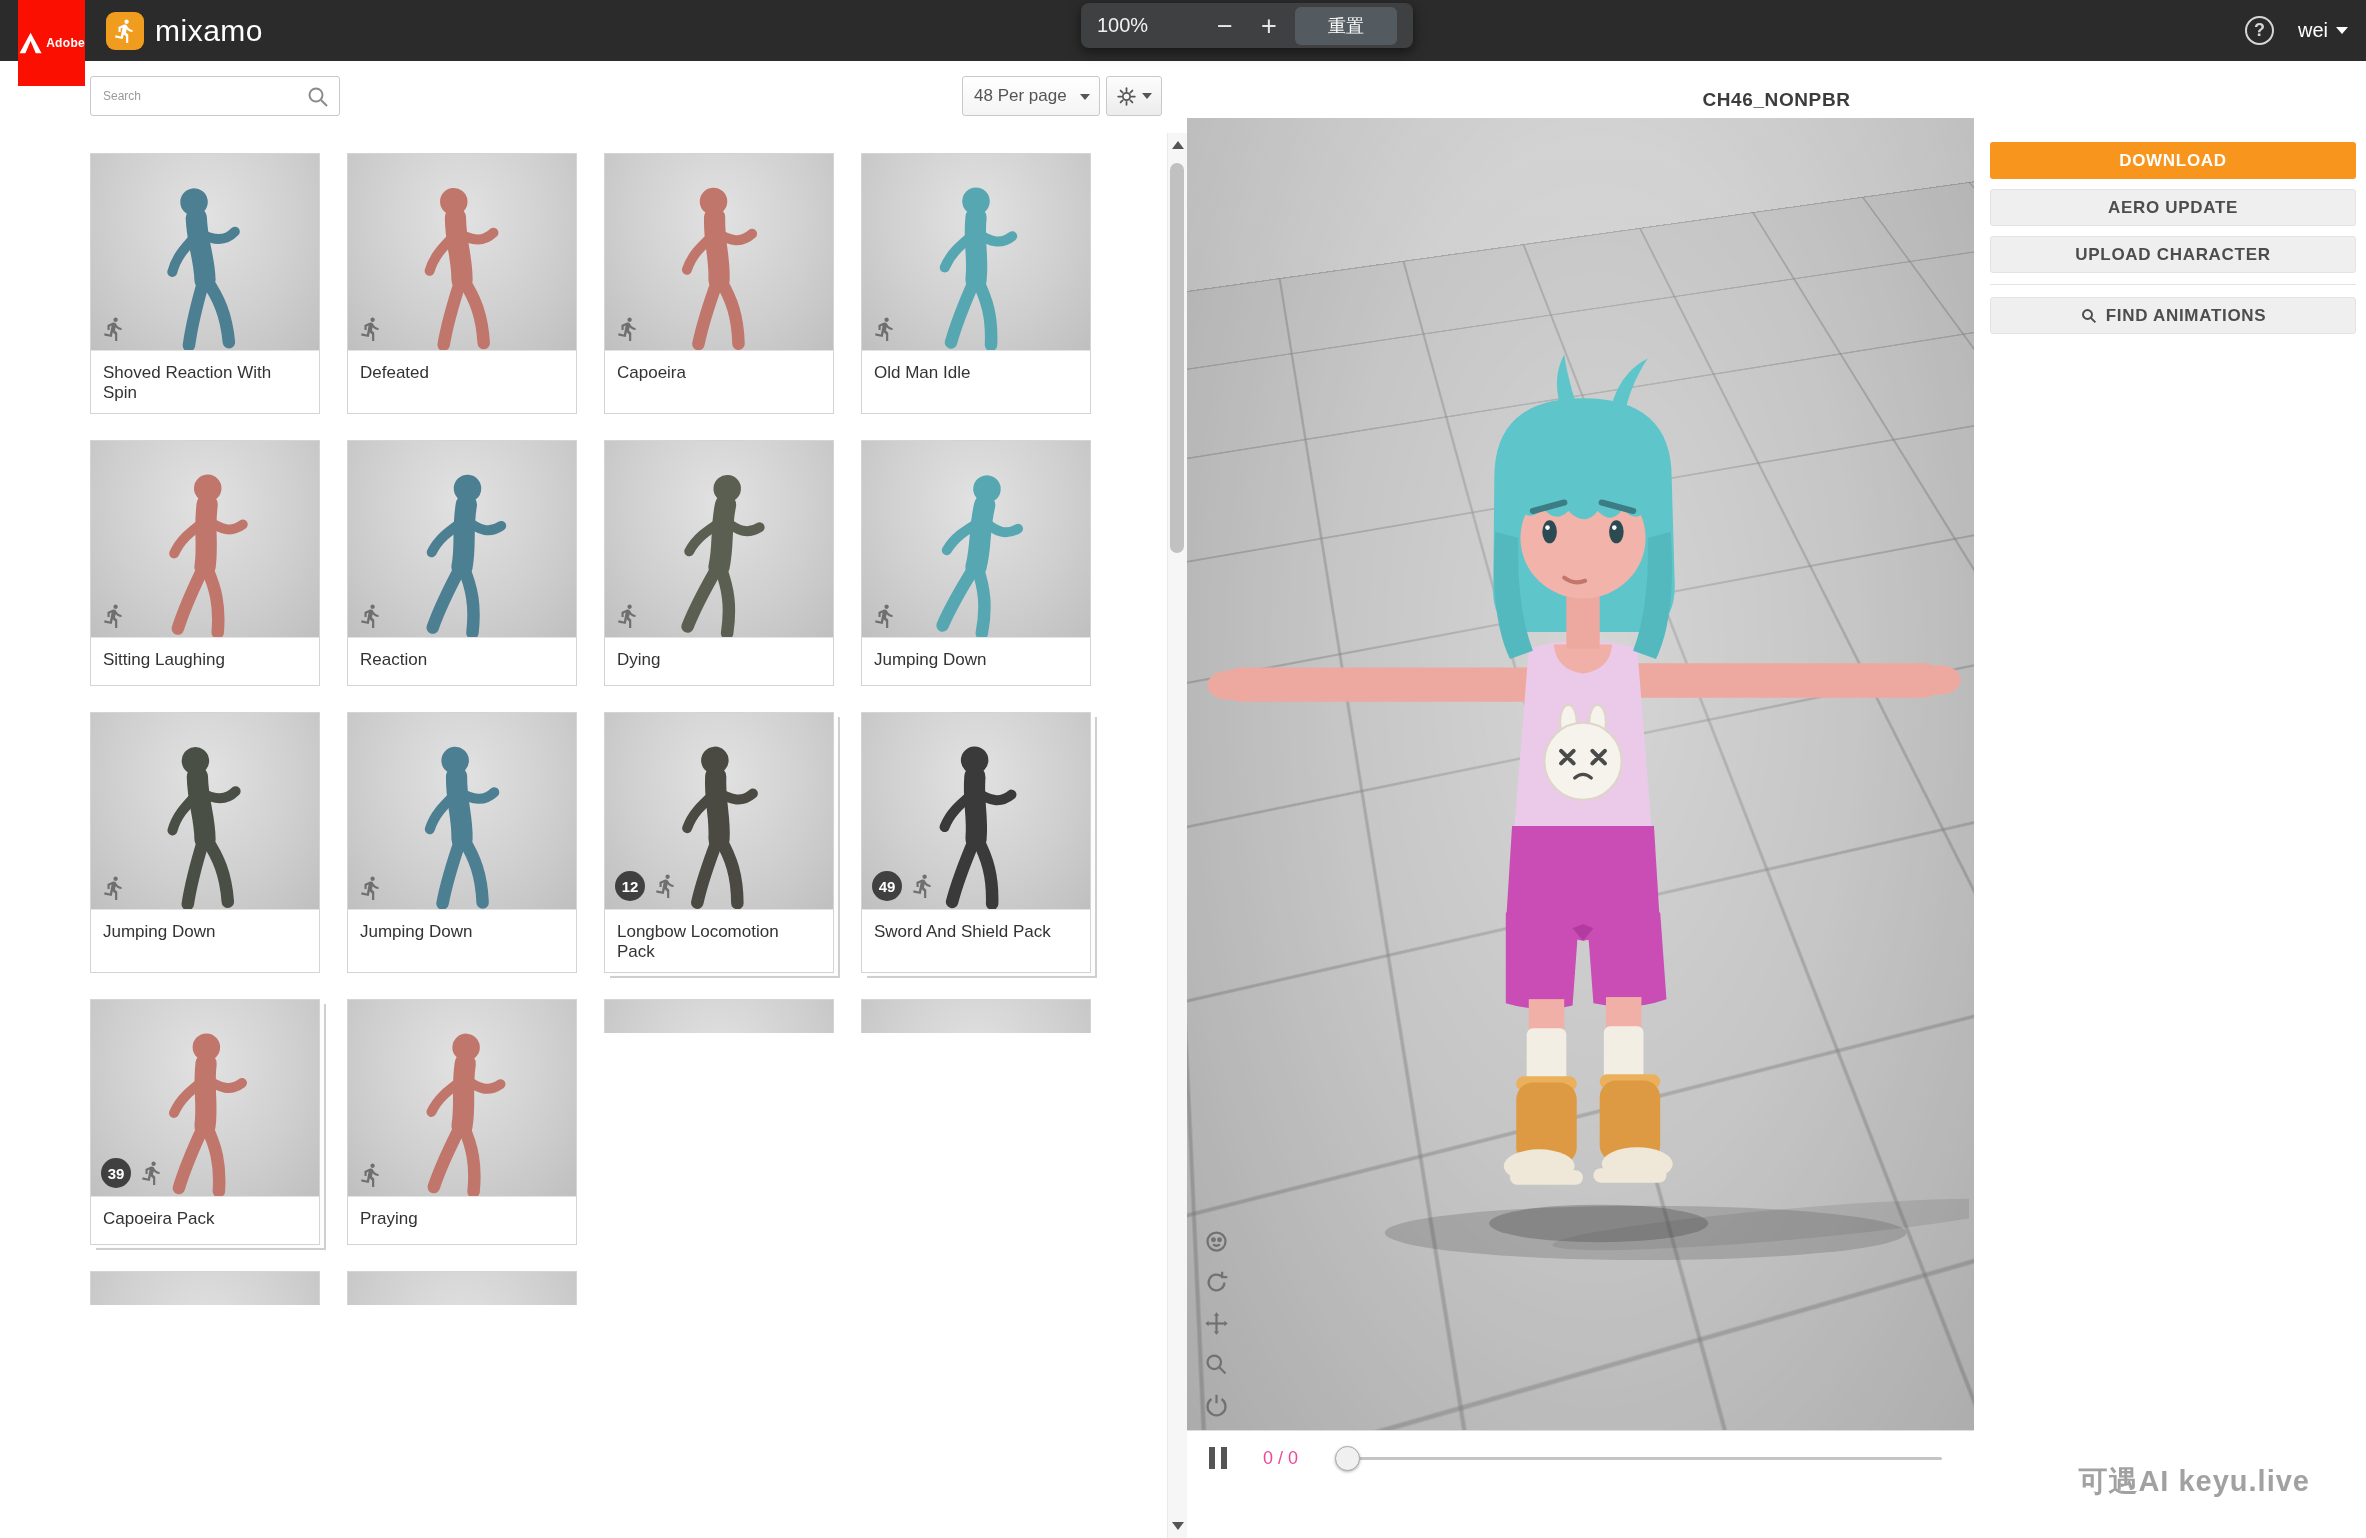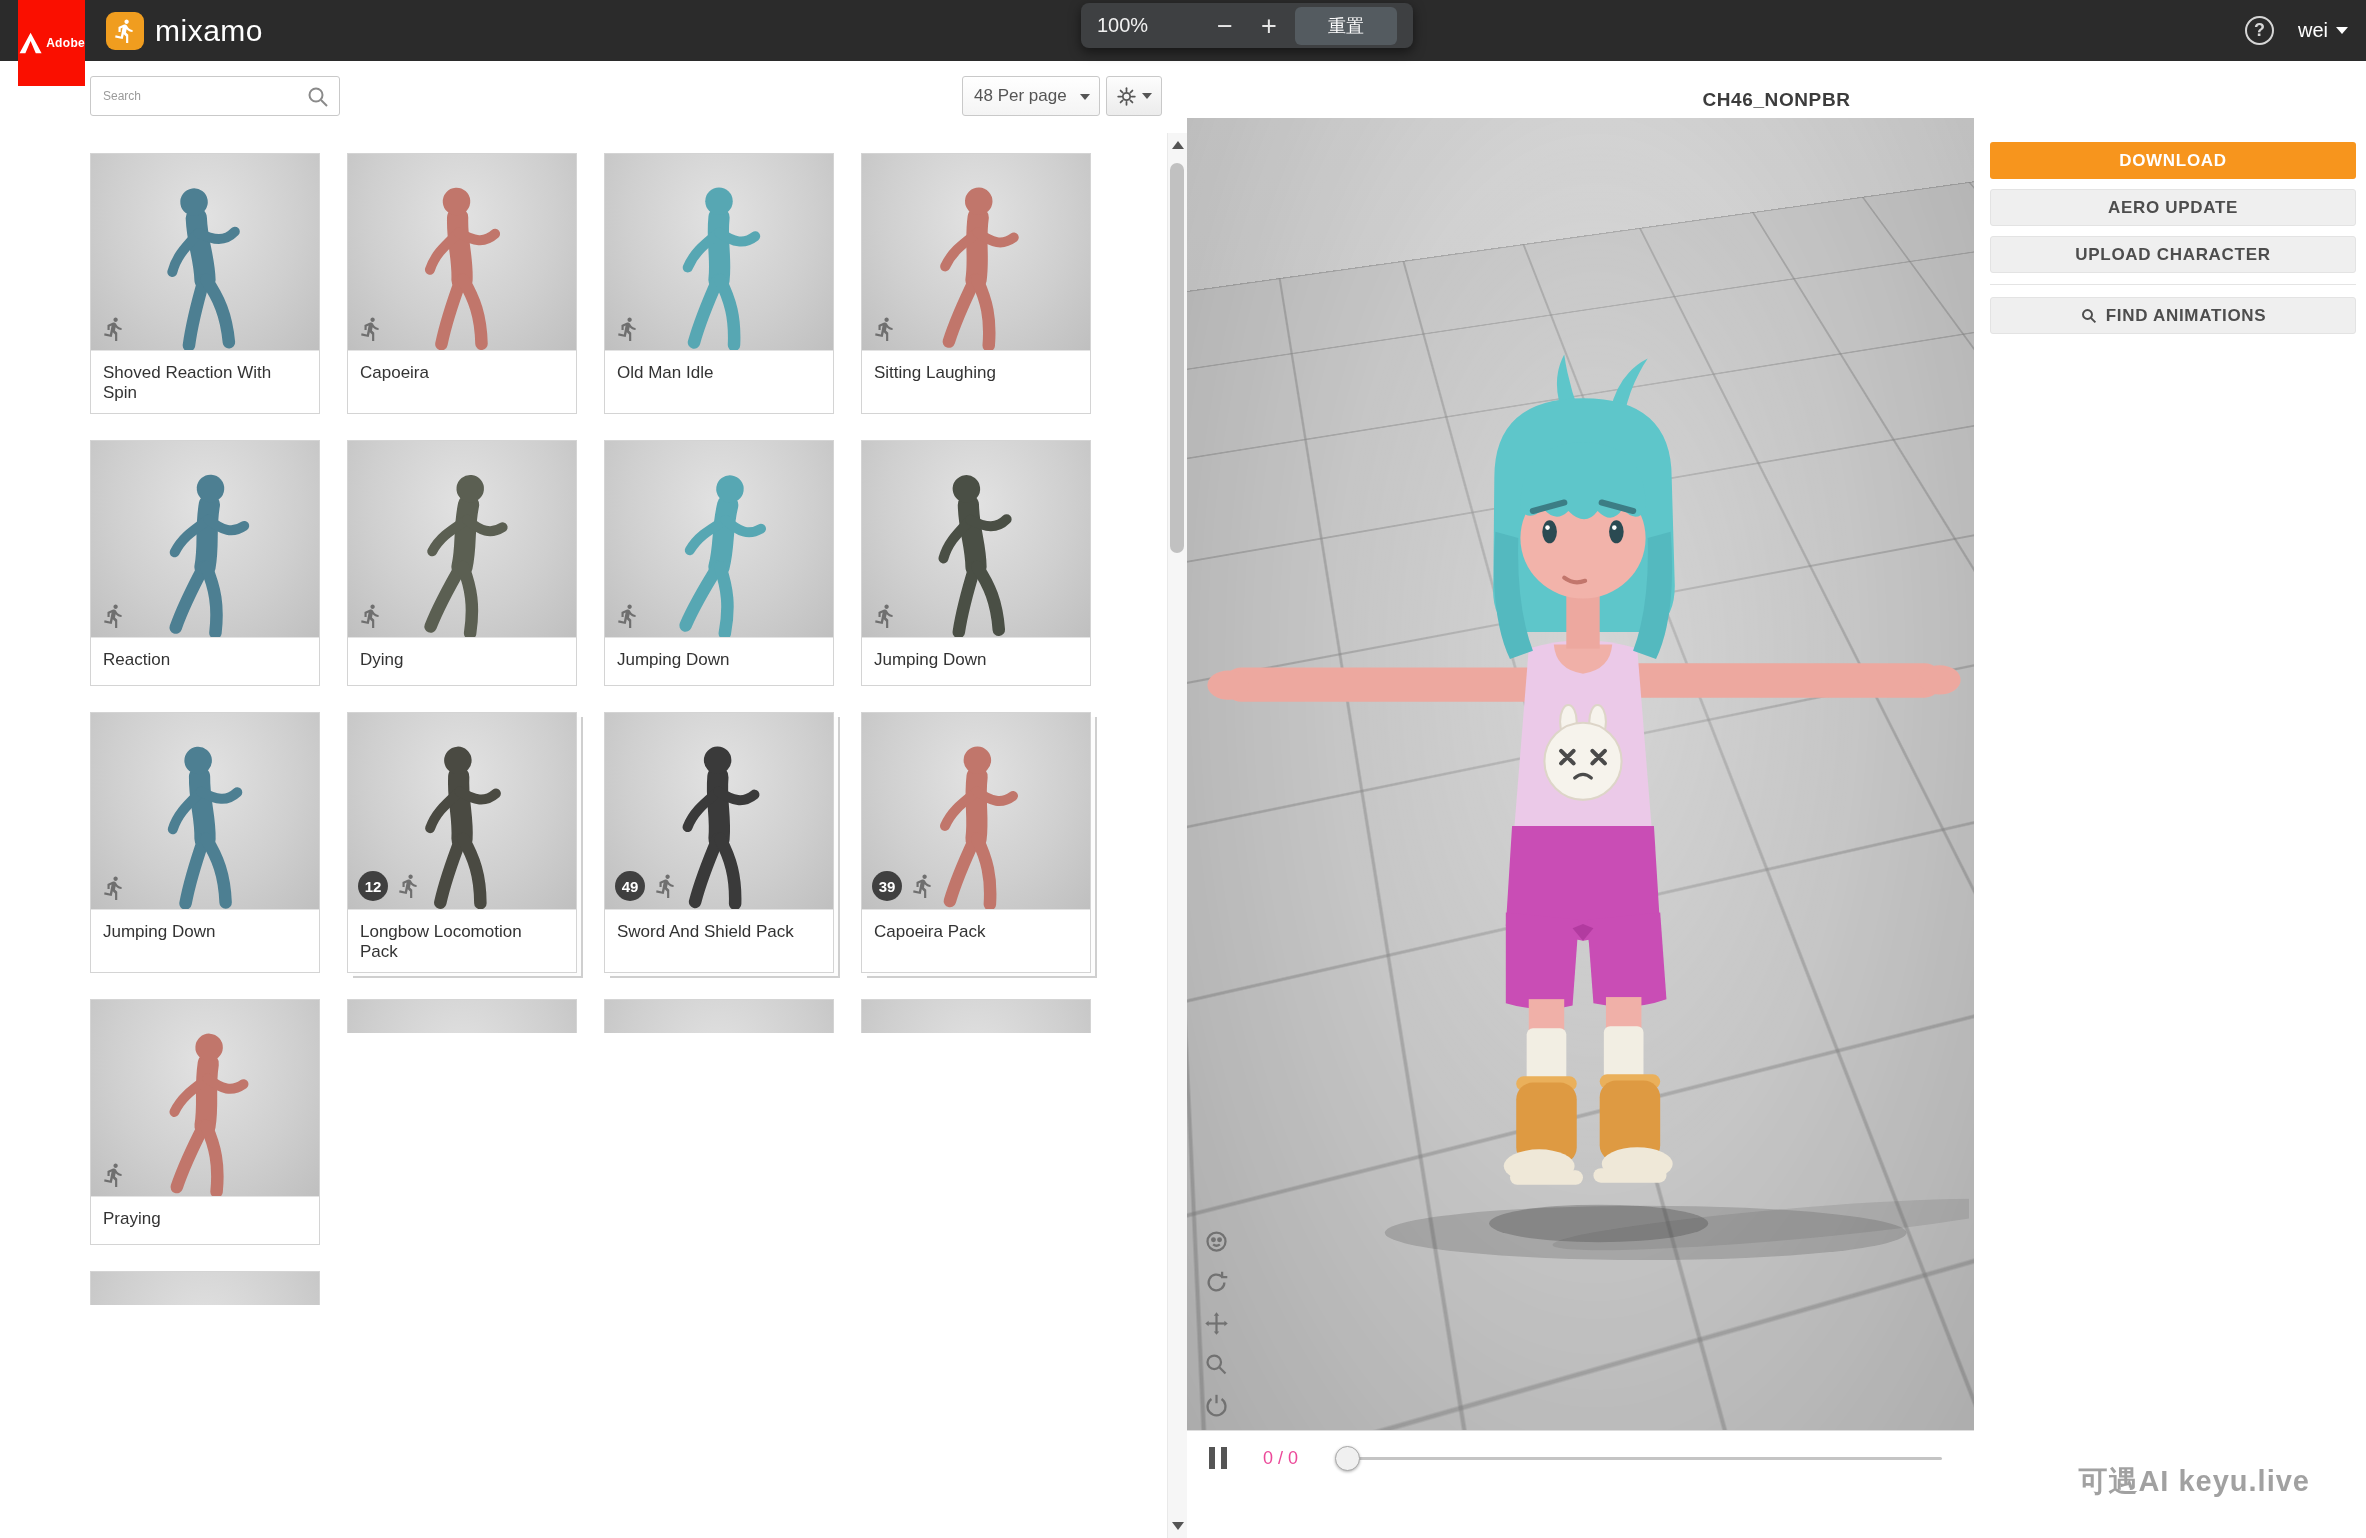--- a/index.html
+++ b/index.html
@@ -192,20 +192,41 @@
           <span class="thumb-footer">
             <svg width="26" height="26" viewBox="0 0 24 24">
               <path fill="#6f6f6f" d="M13.49 5.48c1.1 0 2-.9 2-2s-.9-2-2-2-2 .9-2 2 .9 2 2 2zm-3.6 13.9l1-4.4 2.1 2v6h2v-7.5l-2.1-2 .6-3c1.3 1.5 3.3 2.5 5.5 2.5v-2c-1.9 0-3.5-1-4.3-2.4l-1-1.6c-.4-.6-1-1-1.7-1-.3 0-.5.1-.8.1l-5.2 2.2v4.7h2v-3.4l1.8-.7-1.6 8.1-4.9-1-.4 2 7 1.4z"></path>
             </svg>
           </span>
         </div>
         <div class="card-title">Shoved Reaction With Spin</div>
       </div>
       <div class="card">
         <div class="thumb">
+          <svg class="silhouette" style="transform:rotate(-6deg)" viewBox="0 0 100 160">
+            <ellipse cx="50" cy="146" rx="32" ry="7" fill="rgba(0,0,0,.16)"></ellipse>
+            <g fill="none" stroke="#c1766b" stroke-linecap="round">
+              <path d="M50 30 C48 50 52 62 50 80" stroke-width="17"></path>
+              <path d="M50 42 C38 52 30 58 25 70" stroke-width="8"></path>
+              <path d="M50 42 C62 50 70 52 79 45" stroke-width="8"></path>
+              <path d="M49 80 C41 98 35 112 30 130" stroke-width="10"></path>
+              <path d="M51 80 C59 96 63 110 62 132" stroke-width="10"></path>
+            </g>
+            <circle cx="50" cy="17" r="11" fill="#c1766b"></circle>
+          </svg>
+          <span class="thumb-footer">
+            <svg width="26" height="26" viewBox="0 0 24 24">
+              <path fill="#6f6f6f" d="M13.49 5.48c1.1 0 2-.9 2-2s-.9-2-2-2-2 .9-2 2 .9 2 2 2zm-3.6 13.9l1-4.4 2.1 2v6h2v-7.5l-2.1-2 .6-3c1.3 1.5 3.3 2.5 5.5 2.5v-2c-1.9 0-3.5-1-4.3-2.4l-1-1.6c-.4-.6-1-1-1.7-1-.3 0-.5.1-.8.1l-5.2 2.2v4.7h2v-3.4l1.8-.7-1.6 8.1-4.9-1-.4 2 7 1.4z"></path>
+            </svg>
+          </span>
+        </div>
+        <div class="card-title">Defeated</div>
+      </div>
+      <div class="card">
+        <div class="thumb">
           <svg class="silhouette" style="transform:rotate(-4deg)" viewBox="0 0 100 160">
             <ellipse cx="50" cy="146" rx="32" ry="7" fill="rgba(0,0,0,.16)"></ellipse>
             <g fill="none" stroke="#c1766b" stroke-linecap="round">
               <path d="M50 30 C48 50 52 62 50 80" stroke-width="17"></path>
               <path d="M50 42 C38 52 30 58 25 70" stroke-width="8"></path>
               <path d="M50 42 C62 50 70 52 79 45" stroke-width="8"></path>
               <path d="M49 80 C41 98 35 112 30 130" stroke-width="10"></path>
               <path d="M51 80 C59 96 63 110 62 132" stroke-width="10"></path>
             </g>
             <circle cx="50" cy="17" r="11" fill="#c1766b"></circle>

